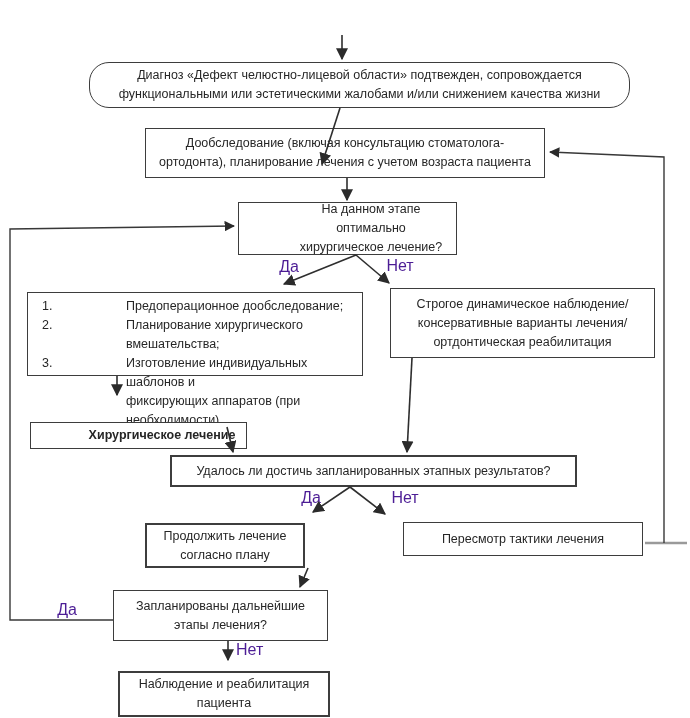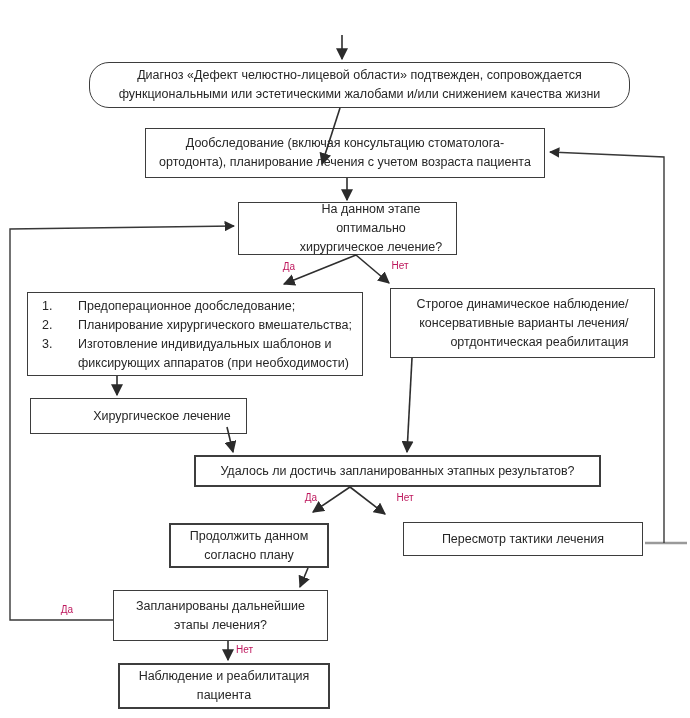--- a/index.html
+++ b/index.html
@@ -18,38 +18,38 @@
     border: 1.5px solid #3d3d3d;
     background: #ffffff;
     display: flex;
     align-items: center;
     justify-content: center;
     text-align: center;
     font-size: 12.5px;
     line-height: 19px;
   }
   .box > span { white-space: pre-line; display: block; }
-  .bold-border { border-width: 2px; margin-left: 24px; }
-  .boldest-border { border-width: 2.2px; }
+  .bold-border { border-width: 2px; }
+  .boldest-border { border-width: 2.2px; margin-top: 8px; }
   .mid-border { border-width: 1.8px; padding-left: 47px; }
   .listbox {
     flex-direction: column;
     align-items: stretch;
     justify-content: flex-start;
     text-align: left;
     padding: 4px 6px 0 14px;
   }
   .li { display: flex; }
   .li .num { width: 36px; flex: 0 0 36px; }
-  .li .txt { flex: 1; white-space: pre-line; }
+  .li .txt { flex: 1; white-space: pre-line; margin-left: 48px; }
   .lbl {
     position: absolute;
-    font-size: 10px;
+    font-size: 16px;
     line-height: 15px;
-    color: #be185d;
+    color: #4c1d95;
     white-space: nowrap;
   }
   .lbl.center { transform: translateX(-50%); }
   svg.wires {
     position: absolute;
     left: 0; top: 0;
     width: 690px; height: 718px;
     pointer-events: none;
     z-index: 5;
   }
@@ -87,36 +87,36 @@
       <span class="num">2.</span>
       <span class="txt">Планирование хирургического вмешательства;</span>
     </div>
     <div class="li">
       <span class="num">3.</span>
       <span class="txt">Изготовление индивидуальных шаблонов и
 фиксирующих аппаратов (при необходимости)</span>
     </div>
   </div>
 
-  <div class="box mid-border" style="left:30px; top:398px; width:217px; height:36px;">
+  <div class="box mid-border" style="left:30px; top:422px; width:217px; height:27px;font-weight:bold;">
     <span>Хирургическое лечение</span>
   </div>
 
-  <div class="box" style="left:390px; top:288px; width:265px; height:70px;text-align:right;">
+  <div class="box" style="left:390px; top:288px; width:265px; height:70px;">
     <span>Строгое динамическое наблюдение/
 консервативные варианты лечения/
 ортдонтическая реабилитация</span>
   </div>
 
   <div class="box bold-border" style="left:170px; top:455px; width:407px; height:32px;">
     <span>Удалось ли достичь запланированных этапных результатов?</span>
   </div>
 
   <div class="box bold-border" style="left:145px; top:523px; width:160px; height:45px;">
-    <span>Продолжить данном
+    <span>Продолжить лечение
 согласно плану</span>
   </div>
 
   <div class="box" style="left:403px; top:522px; width:240px; height:34px;">
     <span>Пересмотр тактики лечения</span>
   </div>
 
   <div class="box" style="left:113px; top:590px; width:215px; height:51px;">
     <span>Запланированы дальнейшие
 этапы лечения?</span>

